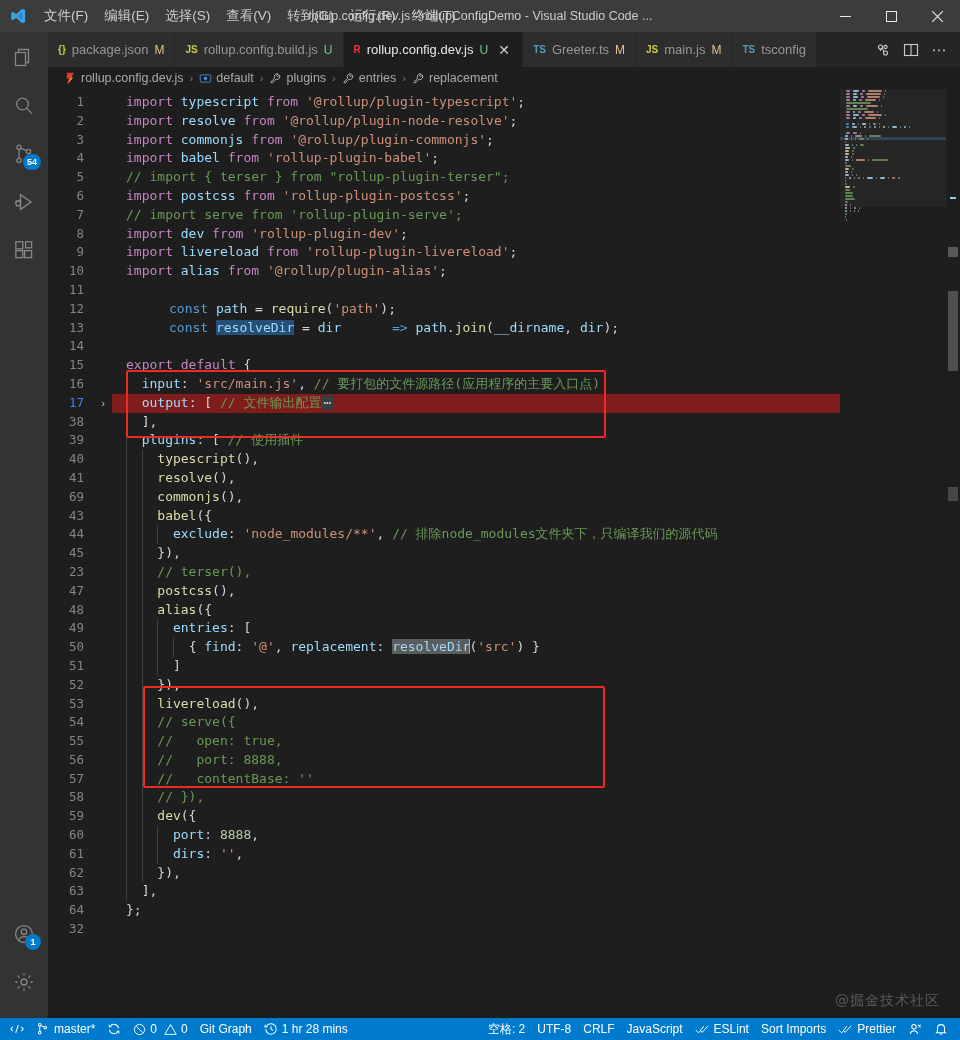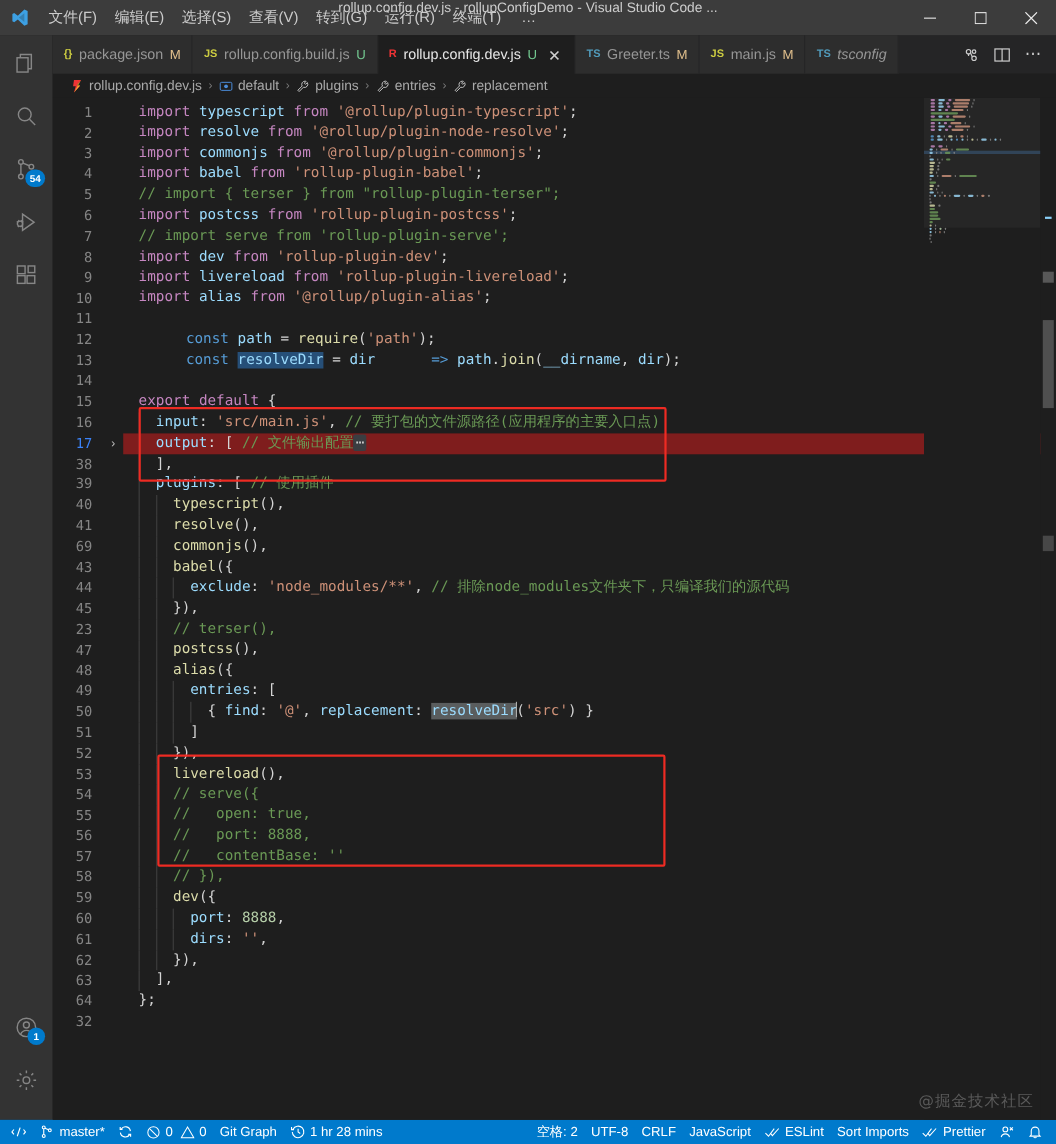--- a/index.html
+++ b/index.html
@@ -6,21 +6,21 @@
   html, body {
     width:960px; height:1040px; overflow:hidden;
     background:#1e1e1e;
     font-family:"Liberation Sans", sans-serif;
     -webkit-font-smoothing:antialiased;
   }
   #app { width:960px; height:1040px; display:flex; flex-direction:column; background:#1e1e1e; }
 
   
   .titlebar {
-    height:32px; flex:0 0 32px; background:#3c3c3c; display:flex; align-items:flex-start;
+    height:32px; flex:0 0 32px; background:#3c3c3c; display:flex; align-items:center;
     color:#cccccc; font-size:13px; position:relative;
   }
   .vscode-logo { width:36px; height:32px; display:flex; align-items:center; justify-content:center; }
   .menu { display:flex; align-items:center; height:32px; }
   .menu-item {
     padding:0 8px; height:32px; line-height:32px; font-size:13.5px; color:#cccccc;
     font-family:"Liberation Sans", sans-serif; white-space:nowrap;
   }
   .menu-item.dots { letter-spacing:1px; padding:0 10px; }
   .title-center {
@@ -59,21 +59,21 @@
     display:flex; align-items:center; gap:6px; padding:0 10px; height:35px;
     background:#2d2d2d; color:#969696; font-size:13px; border-right:1px solid #252526;
     white-space:nowrap; position:relative; max-width:260px;
   }
   .tab.active { background:#1e1e1e; color:#e7e7e7; }
   .tab.active::before {
     content:""; position:absolute; left:0; right:0; top:0; height:1px; background:#1e1e1e;
   }
   .tab .ficon { font-size:10px; font-weight:bold; font-family:"Liberation Sans", sans-serif; }
   .tab .tname { font-size:13px; }
-  .tab .tname.italic { font-style:italic; }
+  .tab .tname.italic { }
   .tab .tstate { font-size:12px; }
   .tab .tclose { margin-left:2px; font-size:14px; color:#cfcfcf; line-height:1; width:16px; text-align:center; }
   .tabs-actions { margin-left:auto; display:flex; align-items:center; gap:2px; padding-right:8px; color:#cccccc; }
   .tab-action { width:26px; height:30px; display:flex; align-items:center; justify-content:center; }
 
   
   .breadcrumbs {
     height:22px; flex:0 0 22px; display:flex; align-items:center; gap:0px;
     padding-left:14px; color:#a9a9a9; font-size:12.5px; background:#1e1e1e;
   }

